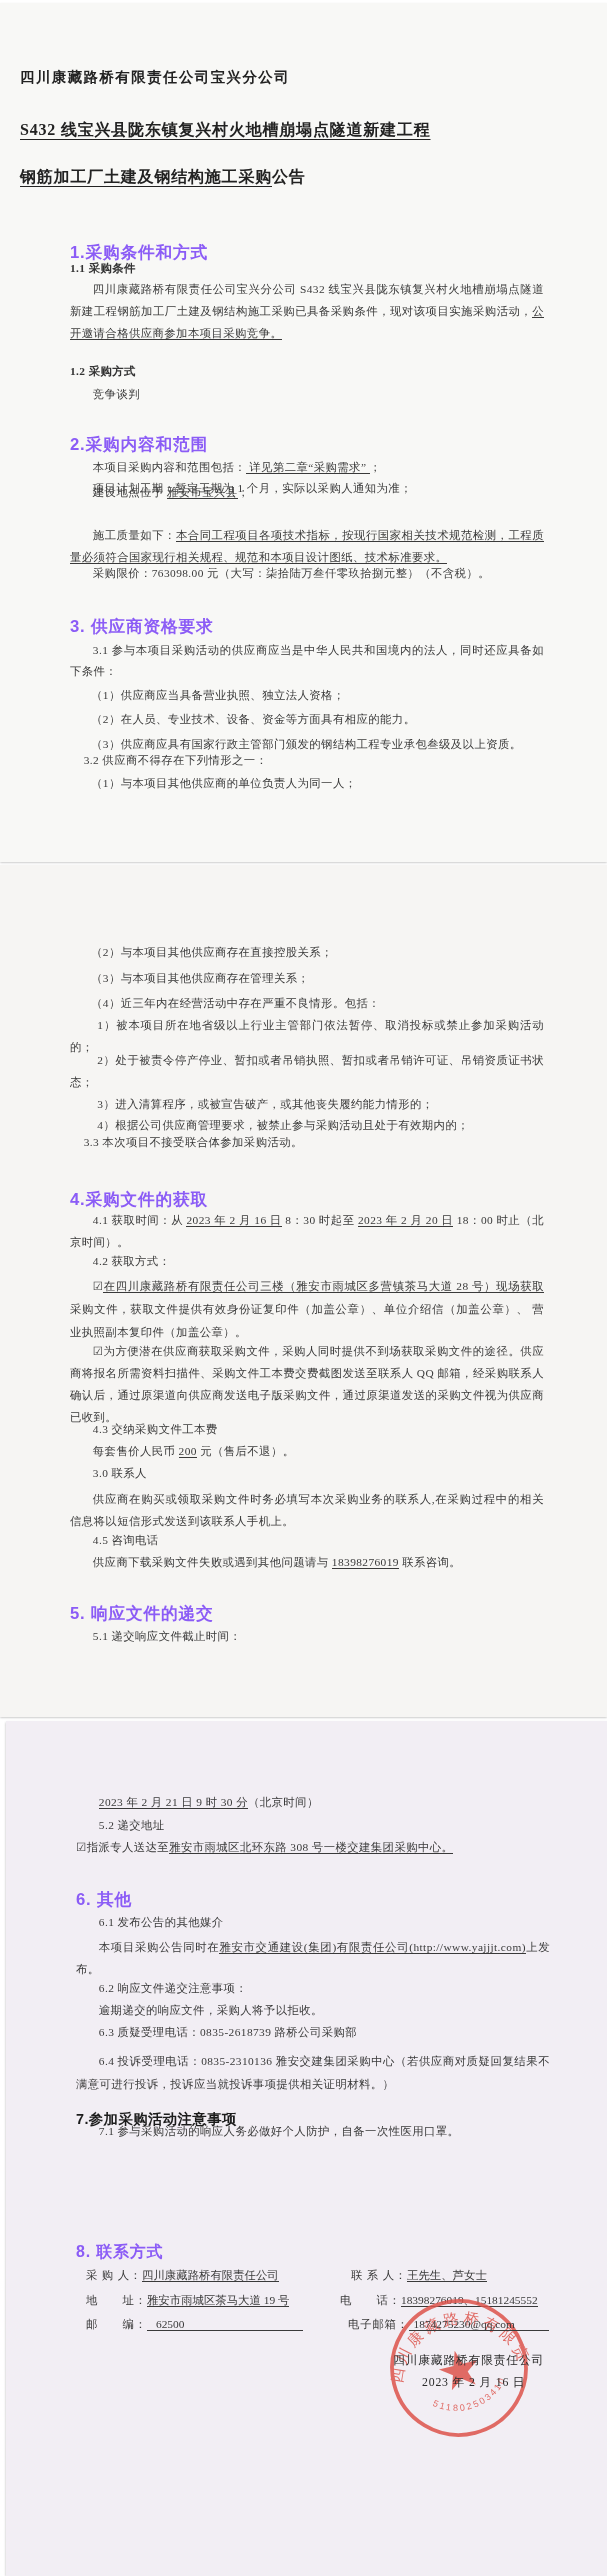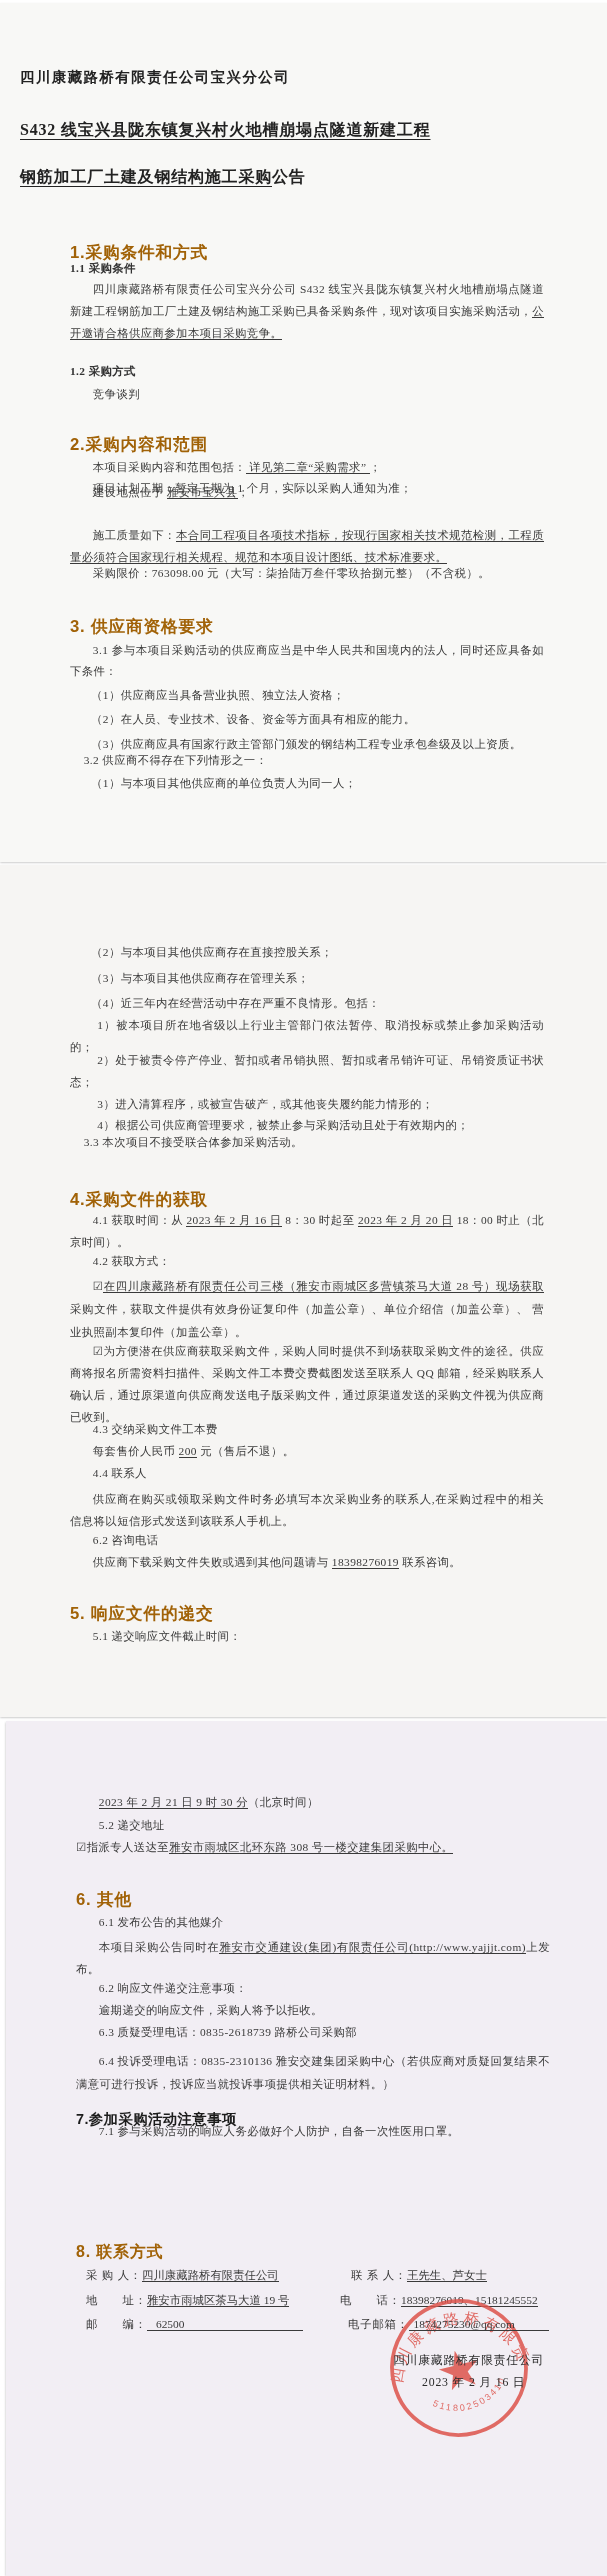--- a/index.html
+++ b/index.html
@@ -29,21 +29,21 @@
   }
   .indent{text-indent:2em;}
   .lh28{line-height:21px;}
   .lh29{line-height:22px;}
   .lh30{line-height:23px;}
   .center{left:0;width:607px;text-align:left;padding-left:20px;}
   .doc-title{font-weight:bold;color:#222;}
   .h-major{
     left:70px;width:474px;
     font-family:"Liberation Sans", sans-serif;
-    font-weight:bold;color:#a16207;
+    font-weight:bold;color:#8b5cf6;
     font-size:16.7px;letter-spacing:0.8px;
   }
   .h-minor{
     left:70px;width:474px;
     font-family:"Liberation Sans", sans-serif;
     font-weight:bold;color:#1c1c1c;
     font-size:14.4px;letter-spacing:0.4px;
   }
   .sub-label{left:70px;width:474px;color:#333;letter-spacing:0.4px;}
   .sub-label.strong{font-weight:bold;}
@@ -115,23 +115,23 @@
   <p class="abs body-text indent lh30" style="top:410px;">
     <span>☑</span><span class="u">在四川康藏路桥有限责任公司三楼（雅安市雨城区多营镇茶马大道 28 号）现场获取</span><span>采购文件，获取文件提供有效身份证复印件（加盖公章）、单位介绍信（加盖公章）、 营业执照副本复印件（加盖公章）。</span>
   </p>
   <p class="abs body-text indent lh29" style="top:475px;">
     <span>☑</span><span>为方便潜在供应商获取采购文件，采购人同时提供不到场获取采购文件的途径。供应商将报名所需资料扫描件、采购文件工本费交费截图发送至联系人 QQ 邮箱，经采购联系人确认后，通过原渠道向供应商发送电子版采购文件，通过原渠道发送的采购文件视为供应商已收到。</span>
   </p>
   <p class="abs body-text" style="top:557px;text-indent:2em;">4.3 交纳采购文件工本费</p>
   <p class="abs body-text indent" style="top:579px;">
     <span>每套售价人民币 </span><span class="u">200</span><span> 元（售后不退）。</span>
   </p>
-  <p class="abs body-text" style="top:601px;text-indent:2em;">4.4 联系人</p>
+  <p class="abs body-text" style="top:601px;text-indent:2em;">3.0 联系人</p>
   <p class="abs body-text indent lh29" style="top:623px;">供应商在购买或领取采购文件时务必填写本次采购业务的联系人,在采购过程中的相关信息将以短信形式发送到该联系人手机上。</p>
-  <p class="abs body-text" style="top:668px;text-indent:2em;">6.2 咨询电话</p>
+  <p class="abs body-text" style="top:668px;text-indent:2em;">4.5 咨询电话</p>
   <p class="abs body-text indent" style="top:690px;">
     <span>供应商下载采购文件失败或遇到其他问题请与 </span><span class="u">18398276019</span><span> 联系咨询。</span>
   </p>
 
   <h3 class="abs h-major" style="top:720px;">5. 响应文件的递交</h3>
   <p class="abs body-text" style="top:764px;text-indent:2em;">5.1 递交响应文件截止时间：</p>
 </section>
 
 <section class="page page3">
   <p class="abs body-text indent" style="top:74px;">

